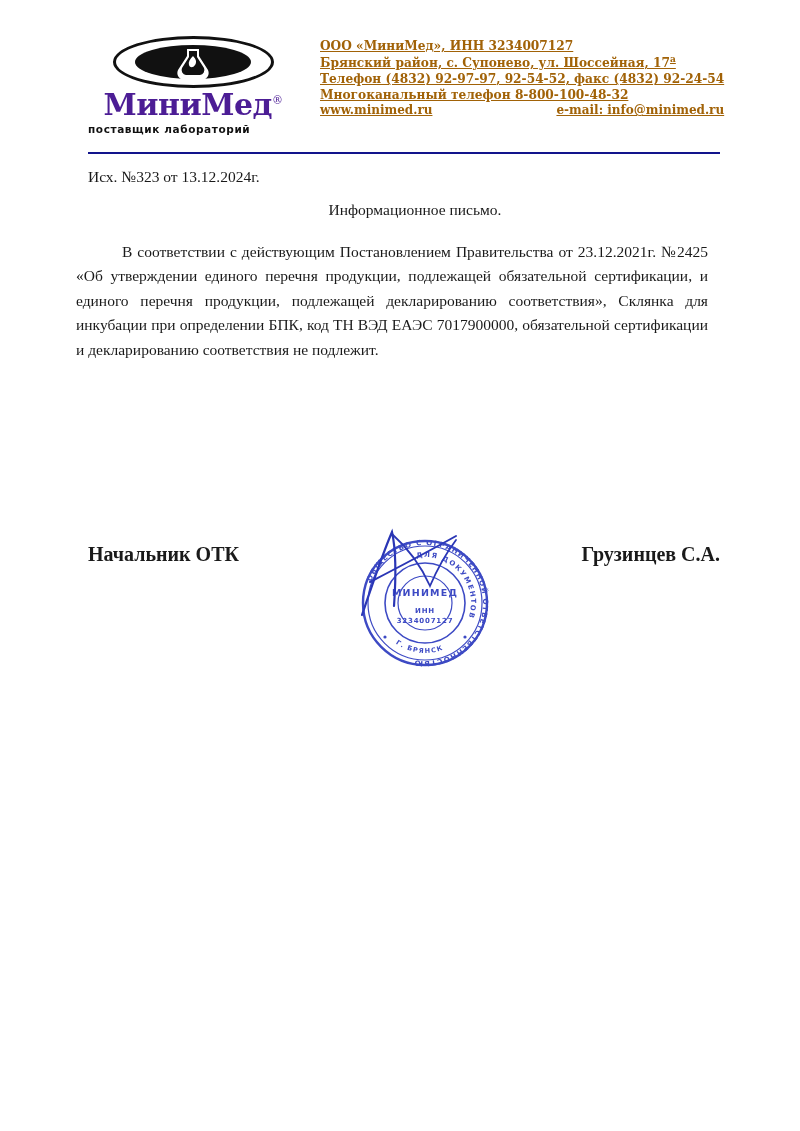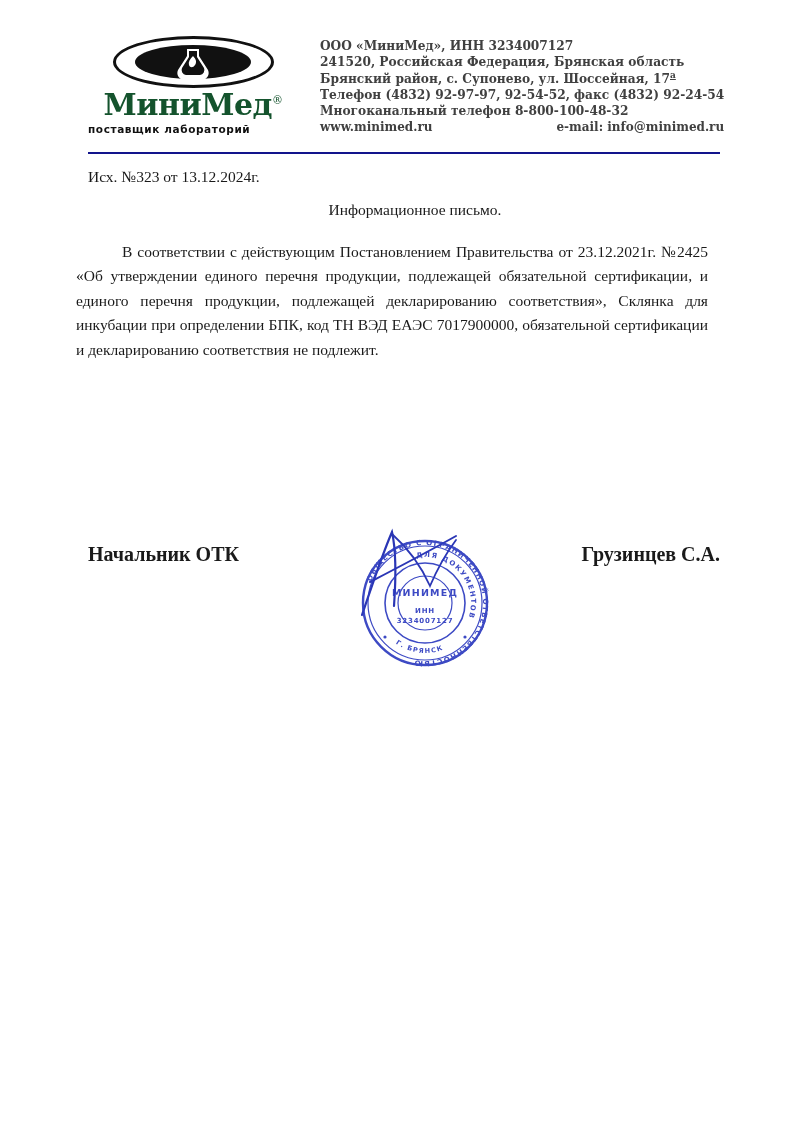--- a/index.html
+++ b/index.html
@@ -59,21 +59,21 @@
     transform: translate(-50%, -50%);
   }
   .logo-word {
     text-align: center;
     font-family: "DejaVu Serif", serif;
     font-weight: bold;
     font-size: 30px;
     letter-spacing: -0.5px;
     line-height: 1;
     margin-top: 2px;
-    color: #14532d;
+    color: #4c1d95;
     position: relative;
   }
   .logo-word .reg {
     font-size: 11px;
     vertical-align: super;
     font-weight: normal;
   }
   .logo-sub {
     text-align: left;
     font-family: "DejaVu Sans", sans-serif;
@@ -85,21 +85,22 @@
   }
 
   .contact-block {
     flex: 1 1 auto;
     padding-left: 22px;
     padding-top: 8px;
     font-family: "DejaVu Serif", serif;
     font-weight: bold;
     font-size: 12.2px;
     line-height: 1.32;
-    color: #404040;
+    color: #a16207;
+    text-decoration: underline;
   }
   .contact-block .line {
     white-space: nowrap;
   }
   .contact-block .sup {
     font-size: 9px;
     vertical-align: super;
     text-decoration: underline;
   }
   .contact-row {
@@ -200,21 +201,20 @@
         </svg>
       </div>
       <div class="logo-word">
         <span>МиниМед</span><span class="reg">®</span>
       </div>
       <div class="logo-sub">поставщик лабораторий</div>
     </div>
 
     <div class="contact-block">
       <div class="line">ООО «МиниМед», ИНН 3234007127</div>
-      <div class="line">241520, Российская Федерация, Брянская область</div>
       <div class="line"><span>Брянский район, с. Супонево, ул. Шоссейная, 17</span><span class="sup">а</span></div>
       <div class="line">Телефон (4832) 92-97-97, 92-54-52, факс (4832) 92-24-54</div>
       <div class="line">Многоканальный телефон 8-800-100-48-32</div>
       <div class="contact-row">
         <span>www.minimed.ru</span>
         <span>e-mail: info@minimed.ru</span>
       </div>
     </div>
   </div>
 

